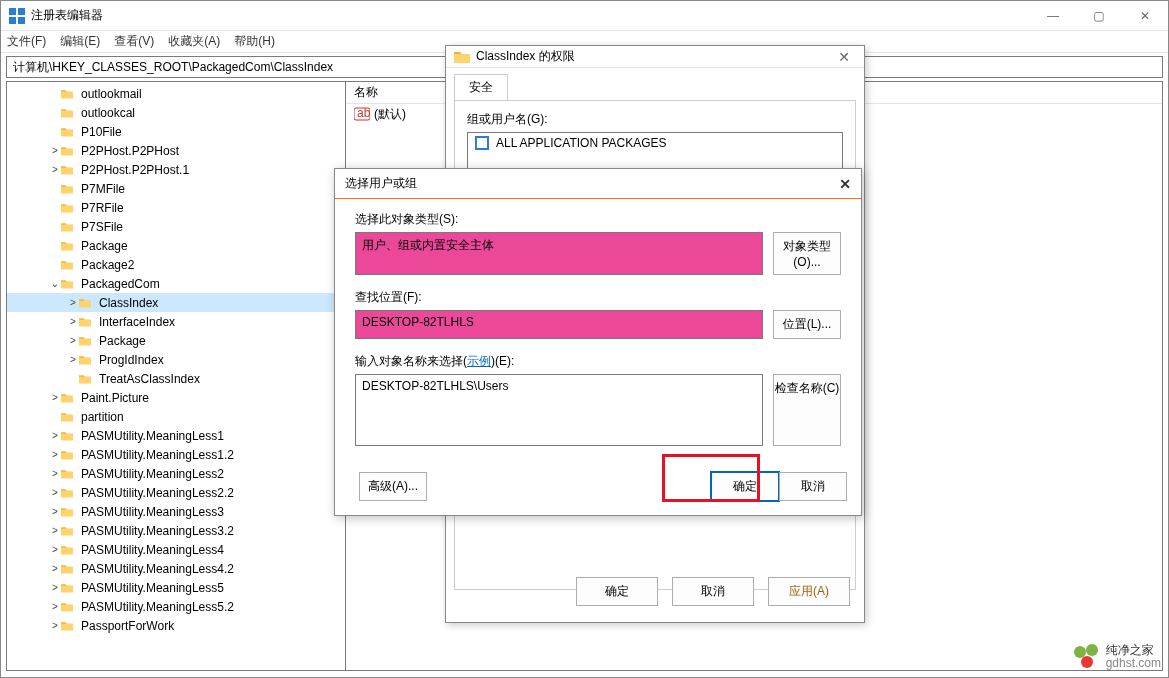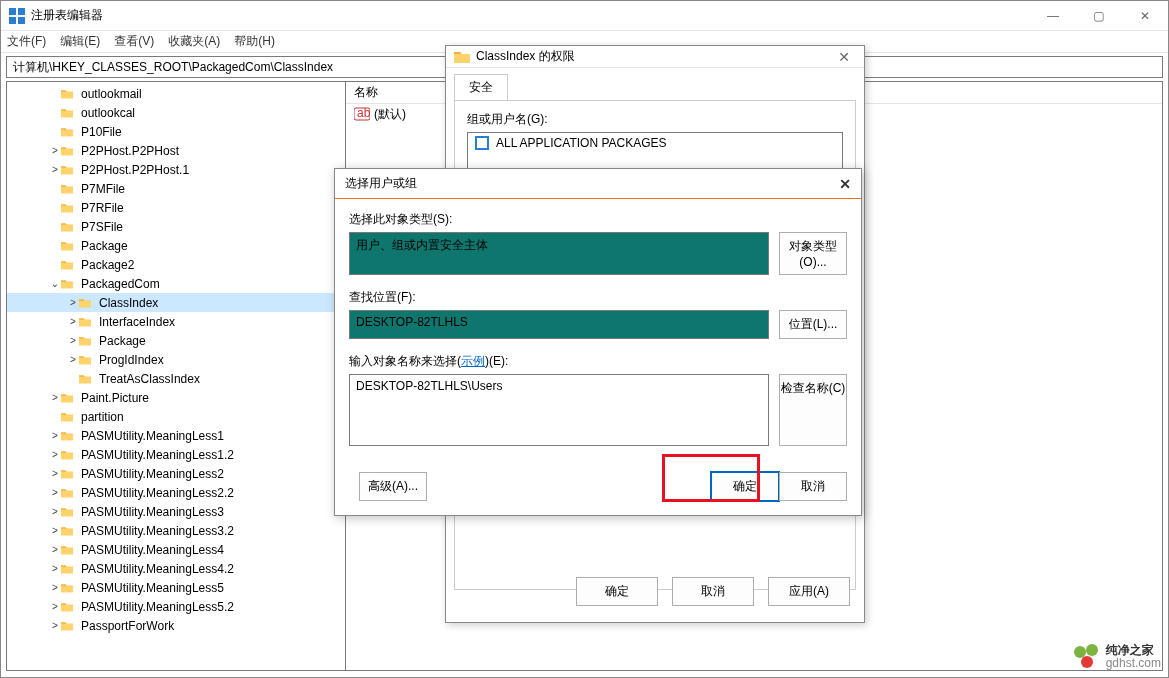--- a/index.html
+++ b/index.html
@@ -45,36 +45,36 @@
 .perm-dialog .tab-body { border: 1px solid #ccc; margin: 0 8px; height: 490px; padding: 10px 12px; }
 .perm-dialog .group-label { margin-bottom: 4px; }
 .perm-dialog .user-list { border: 1px solid #7a7a7a; height: 100px; background: #fff; }
 .perm-dialog .user-list .user-row { display: flex; align-items: center; padding: 3px 6px; }
 .perm-dialog .user-list .user-row .pkg-icon { width: 16px; height: 14px; margin-right: 6px; }
 
 
 .select-dialog { position: absolute; left: 334px; top: 168px; width: 528px; height: 348px; background: #fff; border: 1px solid #888; box-shadow: 2px 2px 10px rgba(0,0,0,0.25); }
 .select-dialog .dlg-title { height: 30px; display: flex; align-items: center; padding: 0 10px; border-bottom: 1px solid #f97316; }
 .select-dialog .dlg-title .close { margin-left: auto; font-size: 14px; font-weight: bold; color: #333; cursor: pointer; }
-.select-dialog .body { padding: 12px 14px; }
+.select-dialog .body { padding: 12px 20px; }
 .select-dialog .field-label { margin-bottom: 4px; }
 .select-dialog .row { display: flex; gap: 10px; margin-bottom: 14px; }
-.select-dialog .text-input { border: 1px solid #7a7a7a; padding: 4px 6px; flex: 1; font-size: 12px; background: #0f766e; }
+.select-dialog .text-input { border: 1px solid #7a7a7a; padding: 4px 6px; flex: 1; font-size: 12px; background: #ec4899; }
 .select-dialog .textarea { border: 1px solid #7a7a7a; padding: 4px 6px; flex: 1; height: 72px; }
 .select-dialog .textarea .typed { }
 .select-dialog .btn { border: 1px solid #adadad; background: #fdfdfd; padding: 5px 0; width: 68px; text-align: center; cursor: pointer; font-size: 12px; }
 .select-dialog .footer { display: flex; padding: 0 14px 14px 24px; }
 .select-dialog .footer .spacer { flex: 1; }
 .select-dialog .ok-btn { border: 1px solid #0067c0; outline: 1px solid #0067c0; }
 
 .red-box { position: absolute; left: 662px; top: 454px; width: 98px; height: 48px; border: 3px solid #e81123; pointer-events: none; }
 
 .perm-btns { position: absolute; left: 576px; top: 577px; display: flex; gap: 14px; }
 .perm-btns .btn { border: 1px solid #adadad; background: #fdfdfd; padding: 5px 0; width: 82px; text-align: center; font-size: 12px; }
-.perm-btns .btn.disabled { color: #000000; }
+.perm-btns .btn.disabled { color: #a16207; }
 
 
 .watermark { position: absolute; right: 8px; bottom: 6px; font-size: 13px; color: #333; display: flex; align-items: center; gap: 4px; }
 .watermark .logo { width: 30px; height: 30px; }
 .watermark .t { line-height: 1.1; }
 .watermark .t .sub { font-size: 12px; color: #888; }
 
 
 .folder-svg-tab { fill: #f4b23c; }
 .folder-svg-body { fill: #ffd36b; }
@@ -486,16 +486,16 @@
 
 <div class="red-box"></div>
 
 <div class="watermark">
   <svg class="logo" viewBox="0 0 30 30">
     <circle cx="8" cy="10" r="6" fill="#7cb342"></circle>
     <circle cx="20" cy="8" r="6" fill="#7cb342"></circle>
     <circle cx="15" cy="20" r="6" fill="#e53935"></circle>
   </svg>
   <div class="t">
-    <div style="font-weight:bold">纯净之家</div>
+    <div style="font-weight:normal">纯净之家</div>
     <div class="sub">gdhst.com</div>
   </div>
 </div>
 
 </body></html>

